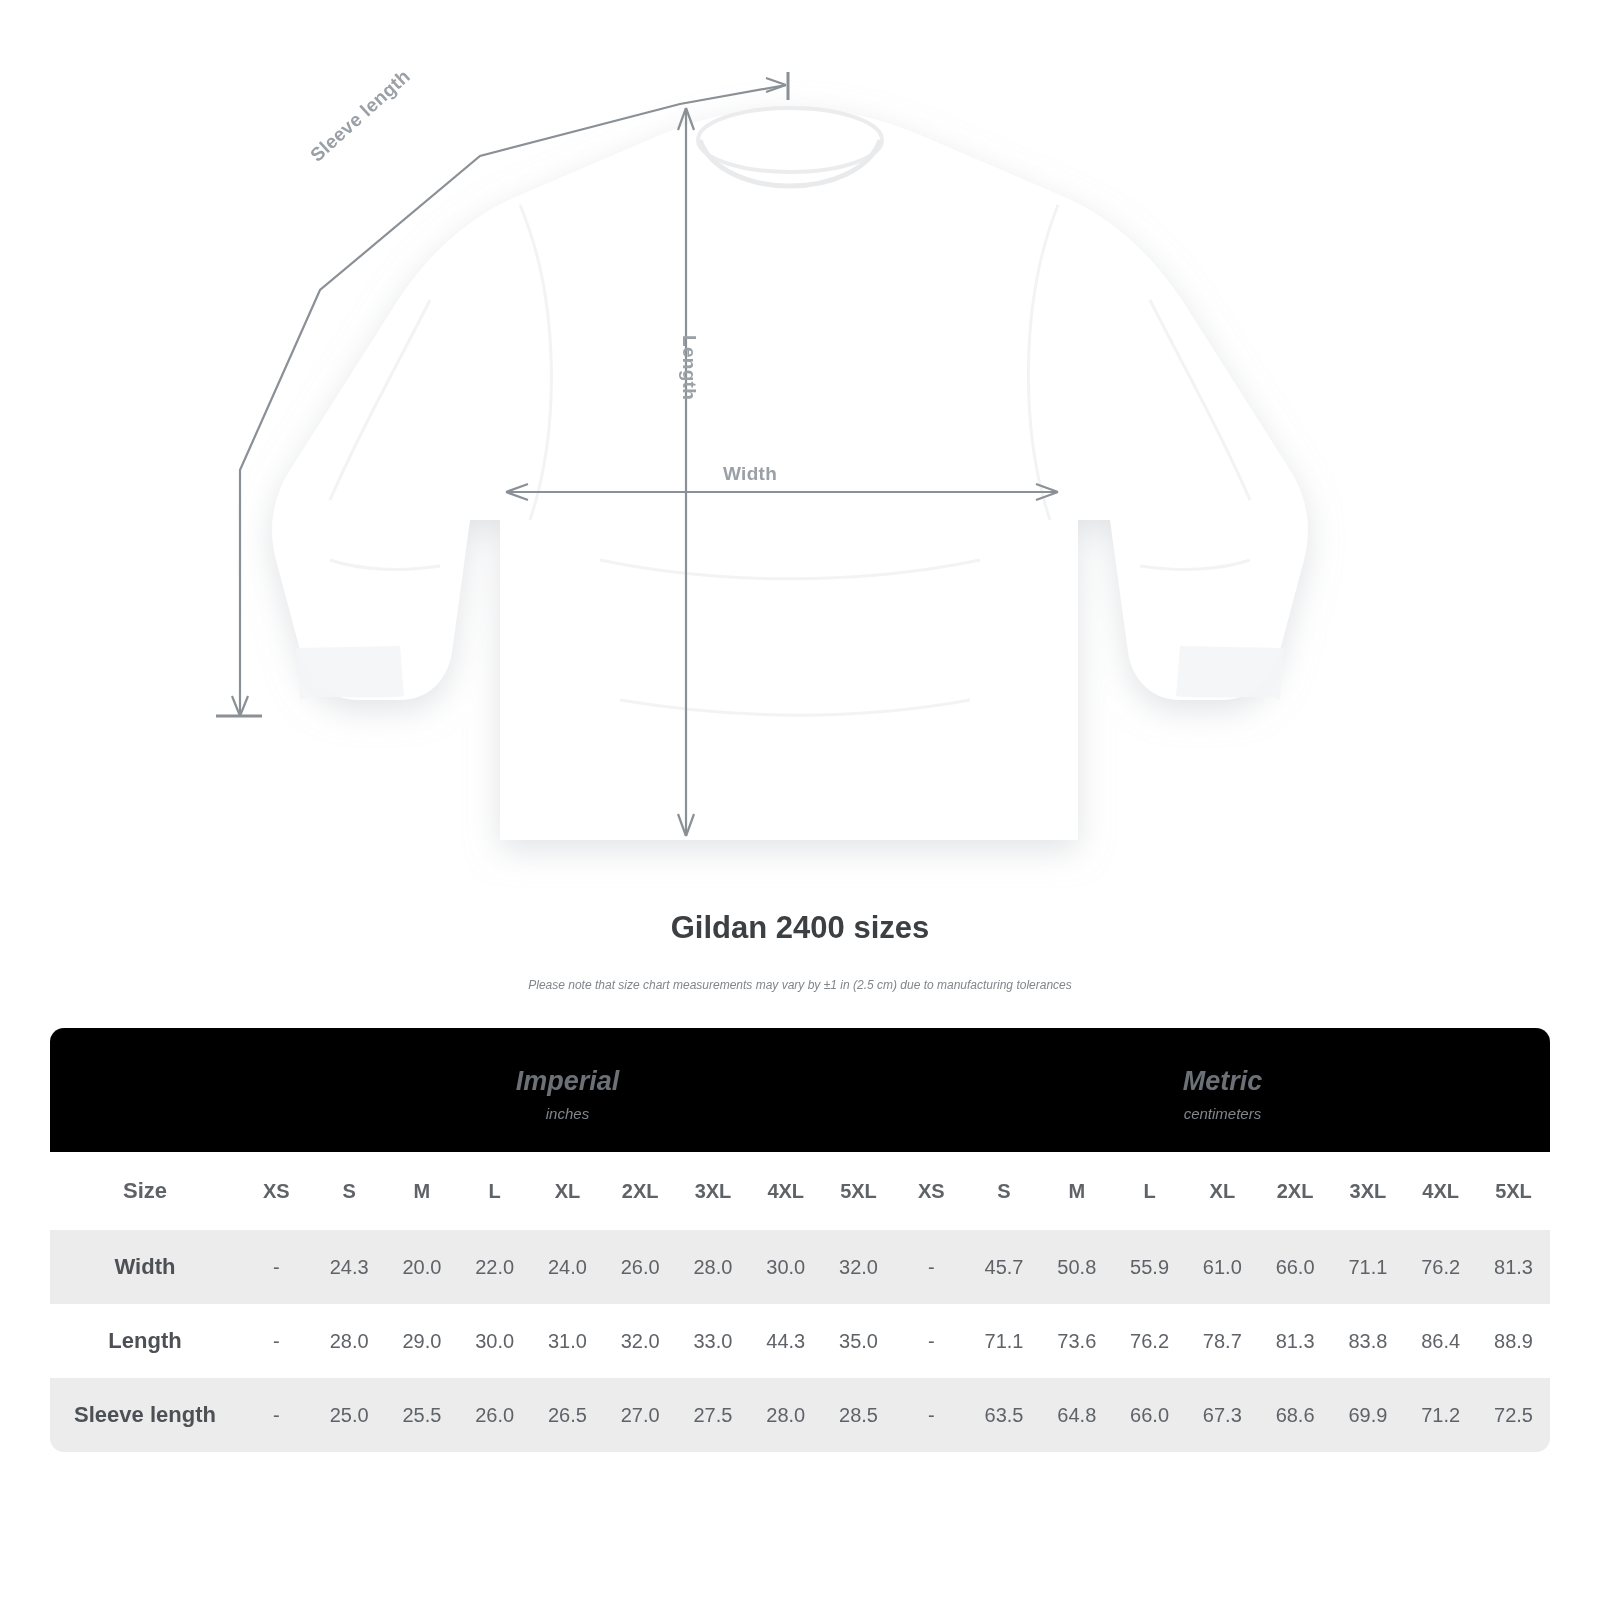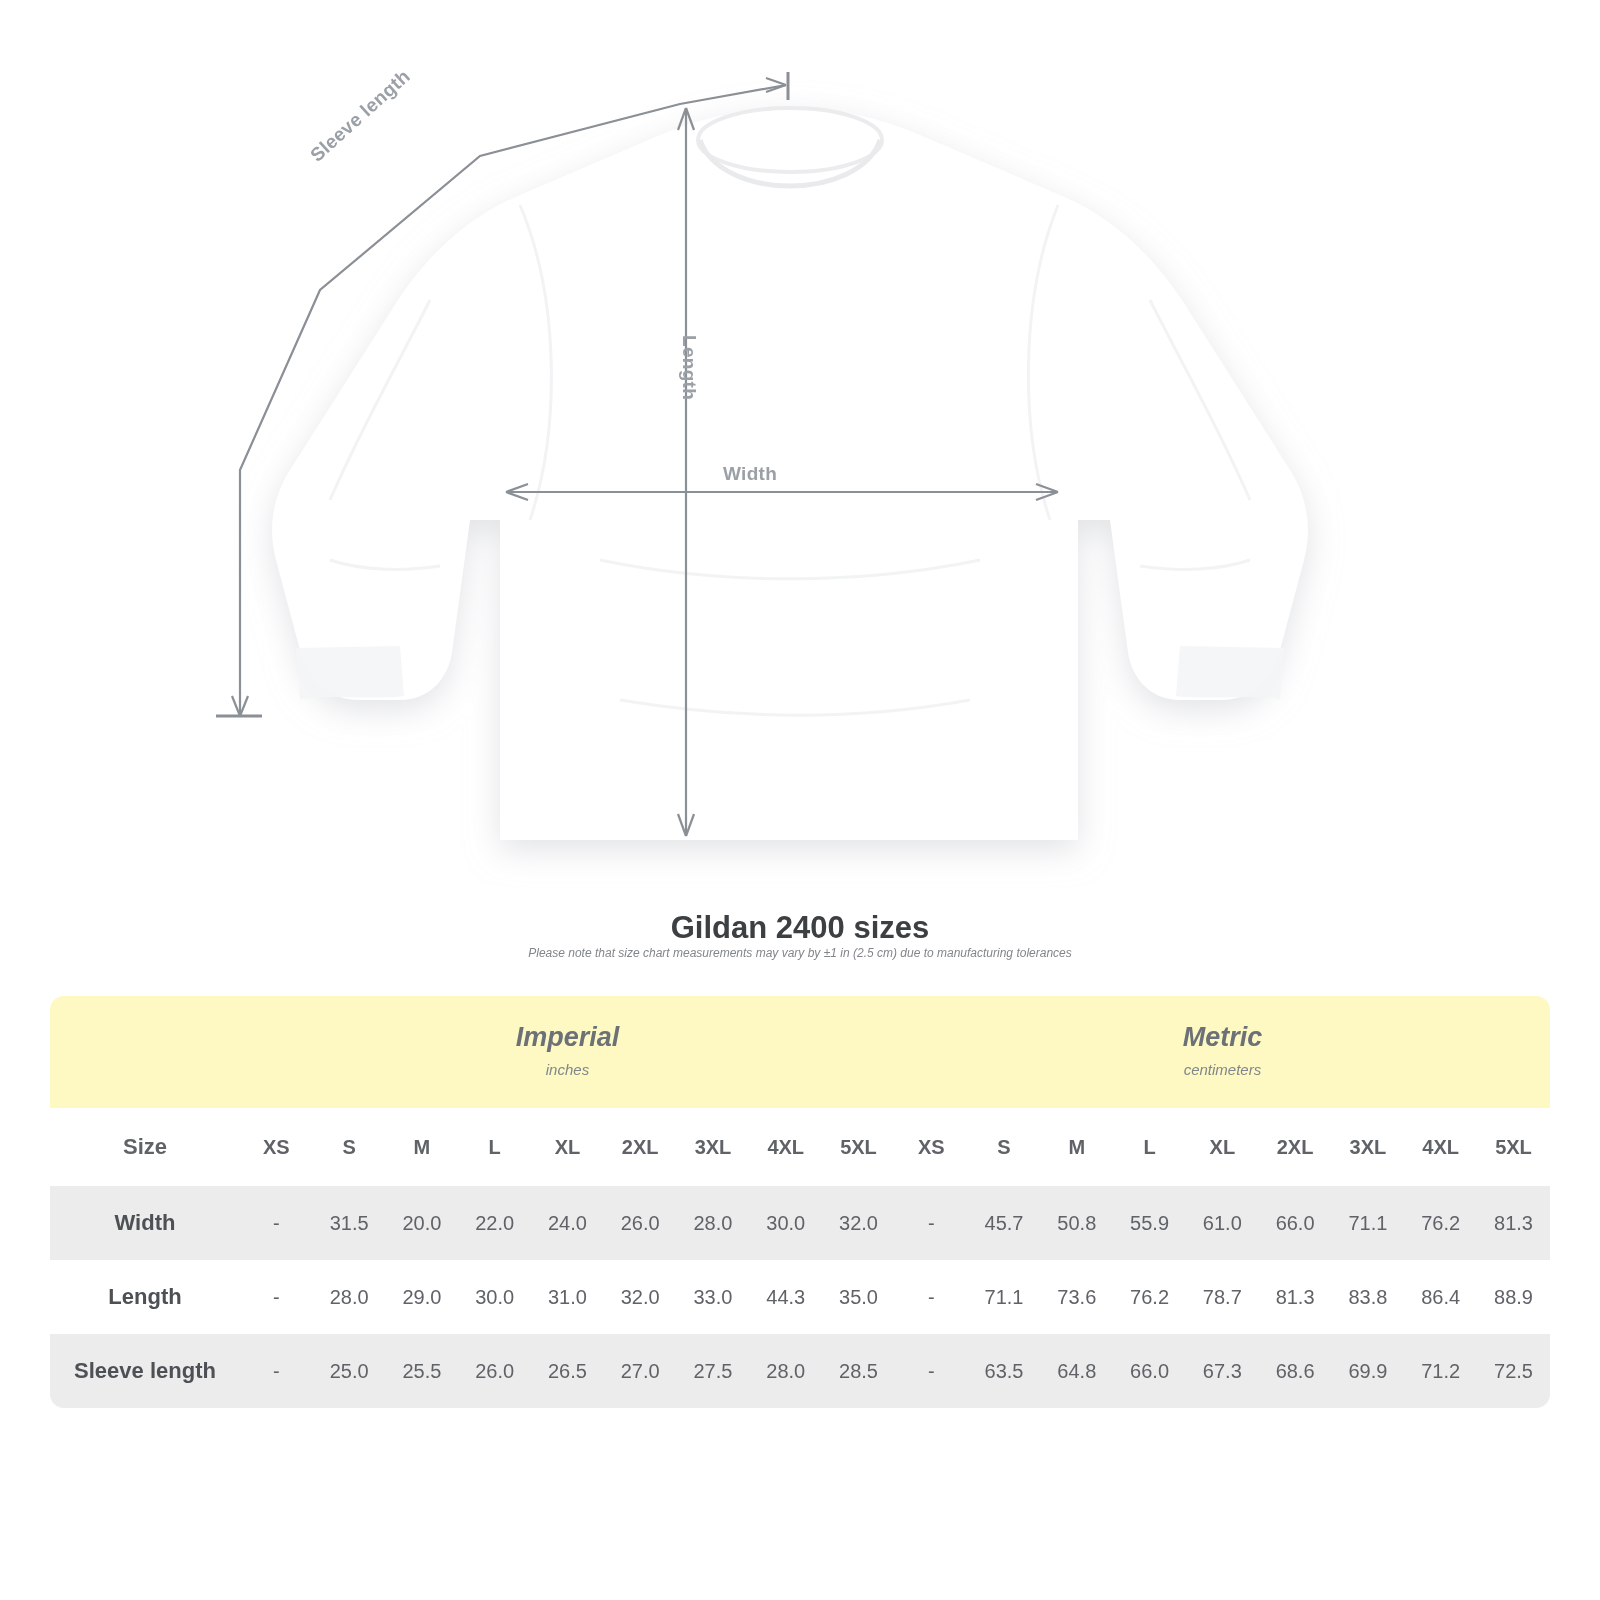--- a/index.html
+++ b/index.html
@@ -53,21 +53,21 @@
 
   
   .title-block {
     text-align: center;
     margin-top: 10px;
   }
   .chart-title {
     font-size: 31px;
     font-weight: bold;
     color: #3c4043;
-    margin: 0 0 0 0;
+    margin: 0 0 32px 0;
   }
   .chart-note {
     font-size: 12px;
     font-style: italic;
     color: #80868b;
     margin: 0;
   }
 
   
   .table-wrap {
@@ -82,22 +82,22 @@
   }
   table.size-table td,
   table.size-table th {
     text-align: center;
     font-size: 20px;
     color: #5f6368;
     border: none;
   }
   
   .unit-row td {
-    background: #fef9c3;
-    padding: 26px 0 30px 0;
+    background: #000000;
+    padding: 38px 0 30px 0;
   }
   .unit-name {
     font-size: 27px;
     font-style: italic;
     font-weight: bold;
     color: #6b7177;
     display: block;
     margin-bottom: 8px;
   }
   .unit-sub {
@@ -288,21 +288,21 @@
           <td>L</td>
           <td>XL</td>
           <td>2XL</td>
           <td>3XL</td>
           <td>4XL</td>
           <td>5XL</td>
         </tr>
         <tr class="data-row alt">
           <td class="rowlabel">Width</td>
           <td>-</td>
-          <td>31.5</td>
+          <td>24.3</td>
           <td>20.0</td>
           <td>22.0</td>
           <td>24.0</td>
           <td>26.0</td>
           <td>28.0</td>
           <td>30.0</td>
           <td>32.0</td>
           <td>-</td>
           <td>45.7</td>
           <td>50.8</td>

